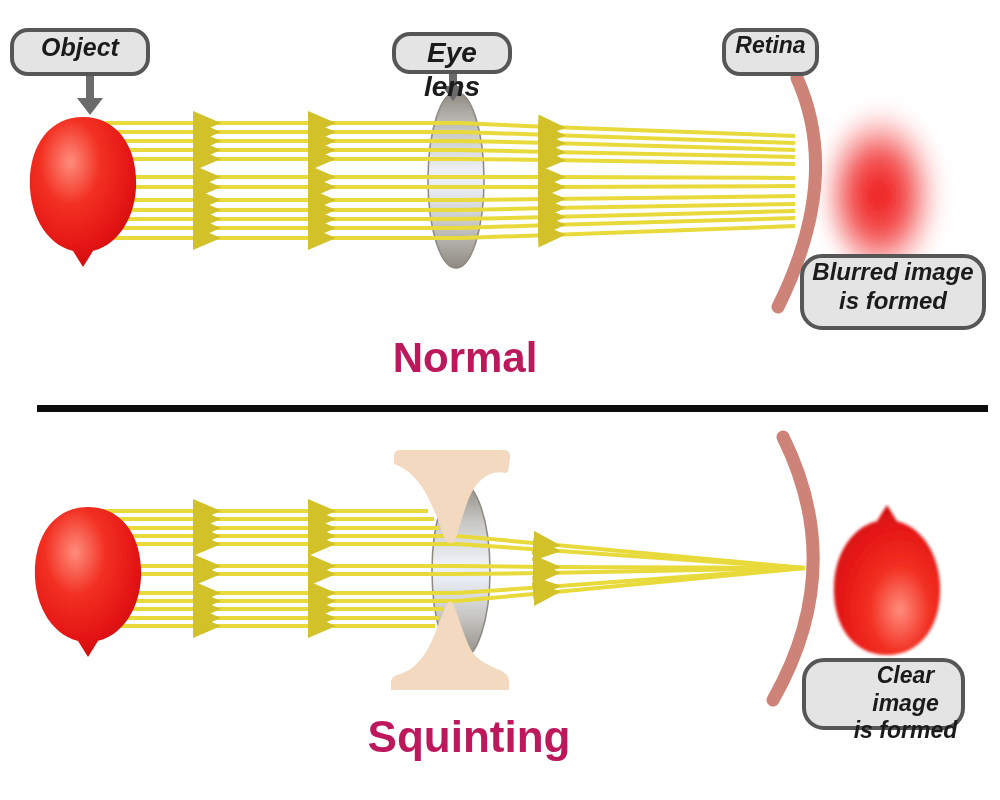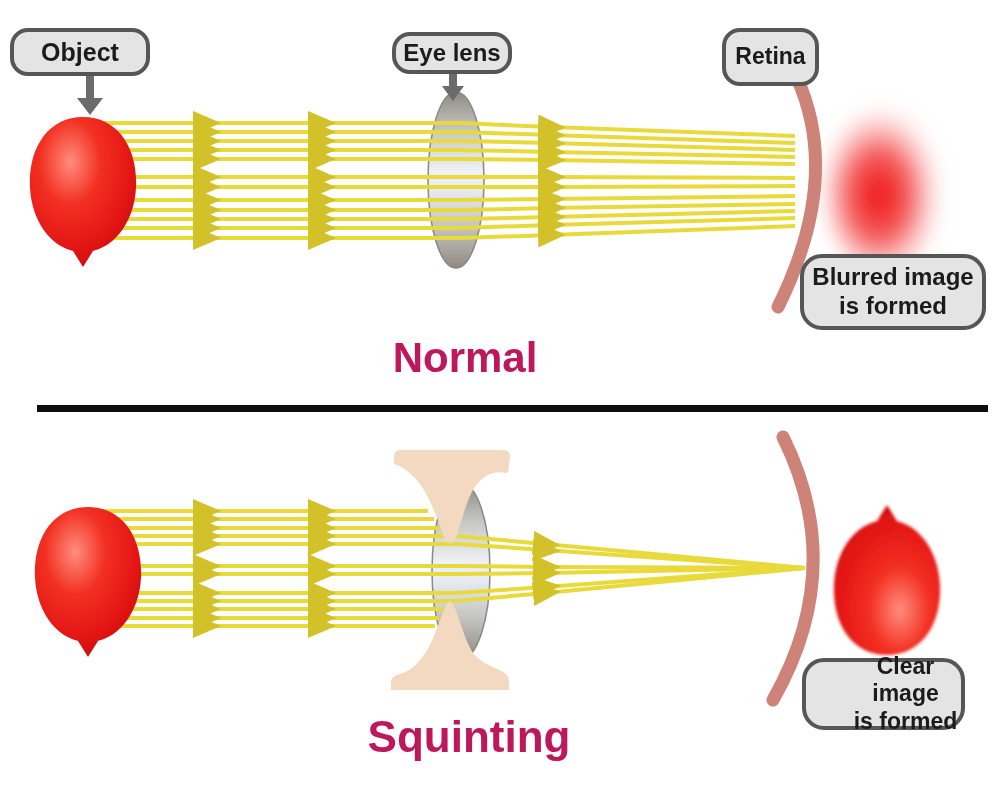--- a/index.html
+++ b/index.html
@@ -5,26 +5,26 @@
   html,body { margin:0; padding:0; background:#ffffff; }
   .stage {
     position:relative; width:1000px; height:800px; background:#ffffff;
     overflow:hidden; font-family:"Liberation Sans", sans-serif;
   }
   .stage svg { position:absolute; left:0; top:0; }
   .tag {
     position:absolute; box-sizing:border-box;
     background:#e4e4e4; border:4px solid #565656; border-radius:18px;
     color:#1b1b1b; font-weight:bold; text-align:center;
-    display:flex; flex-direction:column; align-items:center; justify-content:center;
-    line-height:1.2; z-index:3;
+    display:flex; flex-direction:column; align-items:center; 
+    line-height:1.2; z-index:3;font-style:italic;
   }
   .tag-object   { left:10px;  top:28px;  width:140px; height:48px; font-size:25px; }
-  .tag-eyelens  { left:392px; top:32px;  width:120px; height:42px; font-size:24px; }
-  .tag-retina   { left:722px; top:28px;  width:97px;  height:58px; font-size:23px; }
+  .tag-eyelens  { left:392px; top:32px;  width:120px; height:42px; font-size:28px; }
+  .tag-retina   { left:722px; top:28px;  width:97px;  height:48px; font-size:23px; }
   .tag-blurred  { left:800px; top:254px; width:186px; height:76px; font-size:24px; border-radius:22px; }
   .tag-clear    { left:802px; top:658px; width:163px; height:72px; font-size:23px; border-radius:22px;padding-left:44px; }
   .panel-title {
     position:absolute; color:#be185d; font-weight:bold; text-align:center; z-index:3;
   }
   .title-normal    { left:300px; top:334px; width:330px; font-size:42px; }
   .title-squinting { left:304px; top:712px; width:330px; font-size:44px; }
 </style>
 </head>
 <body>

